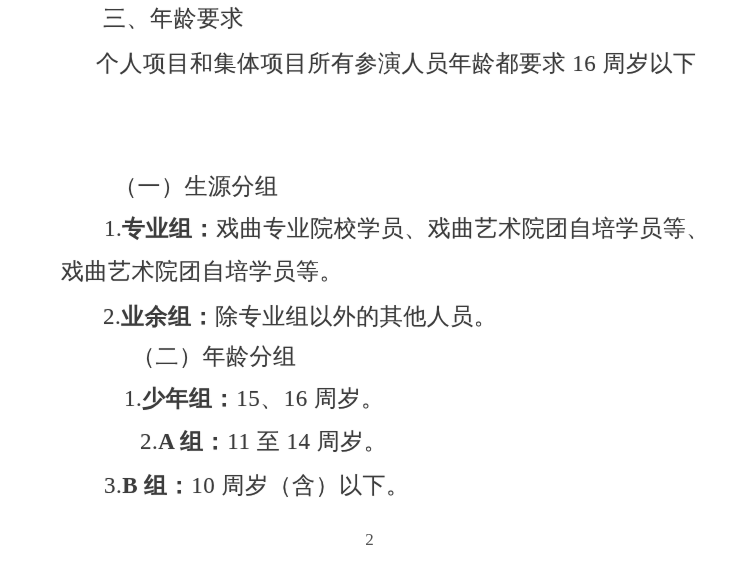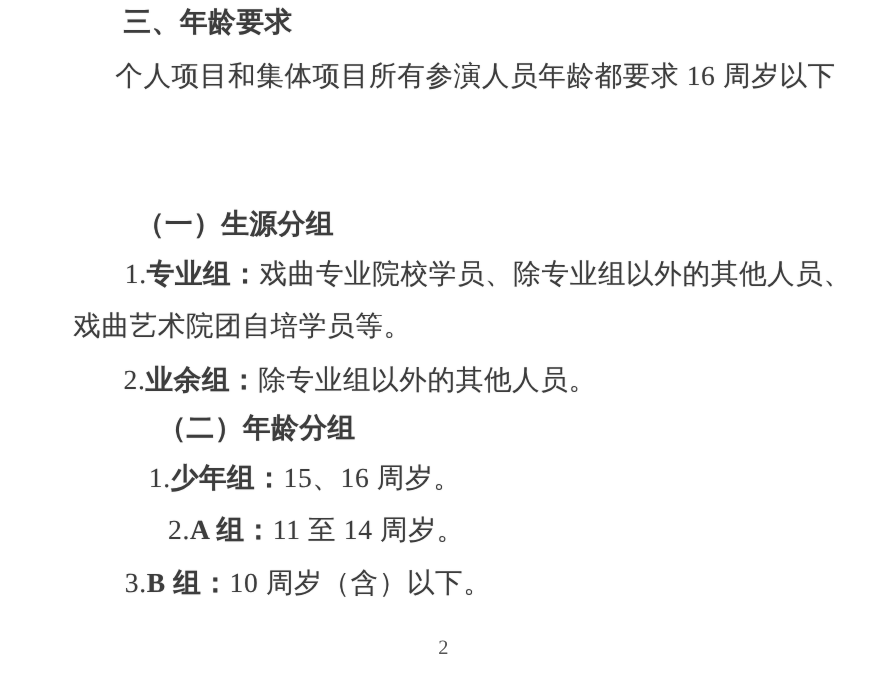--- a/index.html
+++ b/index.html
@@ -21,21 +21,21 @@
     margin: 0;
     font-size: 23px;
     line-height: 1.15;
     letter-spacing: 0.5px;
     white-space: nowrap;
     color: #3d3d3d;
     text-shadow: 0 0 1px rgba(61,61,61,0.35);
     font-weight: normal;
   }
   .heading {
-    font-weight: bold;
+    font-weight: normal;
   }
   .item-label {
     font-weight: bold;
   }
   .item-num {
     font-weight: normal;
   }
   .pagenum {
     position: absolute;
     left: 0;
@@ -52,21 +52,21 @@
 <div class="page">
 
   <h2 class="line heading" style="top:6px; left:103px;">三、年龄要求</h2>
 
   <p class="line" style="top:51px; left:96px;">个人项目和集体项目所有参演人员年龄都要求 16 周岁以下</p>
 
 
 
   <h3 class="line heading" style="top:174px; left:114px;">（一）生源分组</h3>
 
-  <p class="line" style="top:216px; left:104px;"><span class="item-num">1.</span><span class="item-label">专业组：</span><span>戏曲专业院校学员、除专业组以外的其他人员、</span></p>
+  <p class="line" style="top:216px; left:104px;"><span class="item-num">1.</span><span class="item-label">专业组：</span><span>戏曲专业院校学员、戏曲艺术院团自培学员等、</span></p>
 
   <p class="line" style="top:259px; left:61px;">戏曲艺术院团自培学员等。</p>
 
   <p class="line" style="top:304px; left:103px;"><span class="item-num">2.</span><span class="item-label">业余组：</span><span>除专业组以外的其他人员。</span></p>
 
   <h3 class="line heading" style="top:344px; left:115px;margin-left:17px;">（二）年龄分组</h3>
 
   <p class="line" style="top:386px; left:104px;margin-left:20px;"><span class="item-num">1.</span><span class="item-label">少年组：</span><span>15、16 周岁。</span></p>
 
   <p class="line" style="top:429px; left:104px;margin-left:36px;"><span class="item-num">2.</span><span class="item-label">A 组：</span><span>11 至 14 周岁。</span></p>

